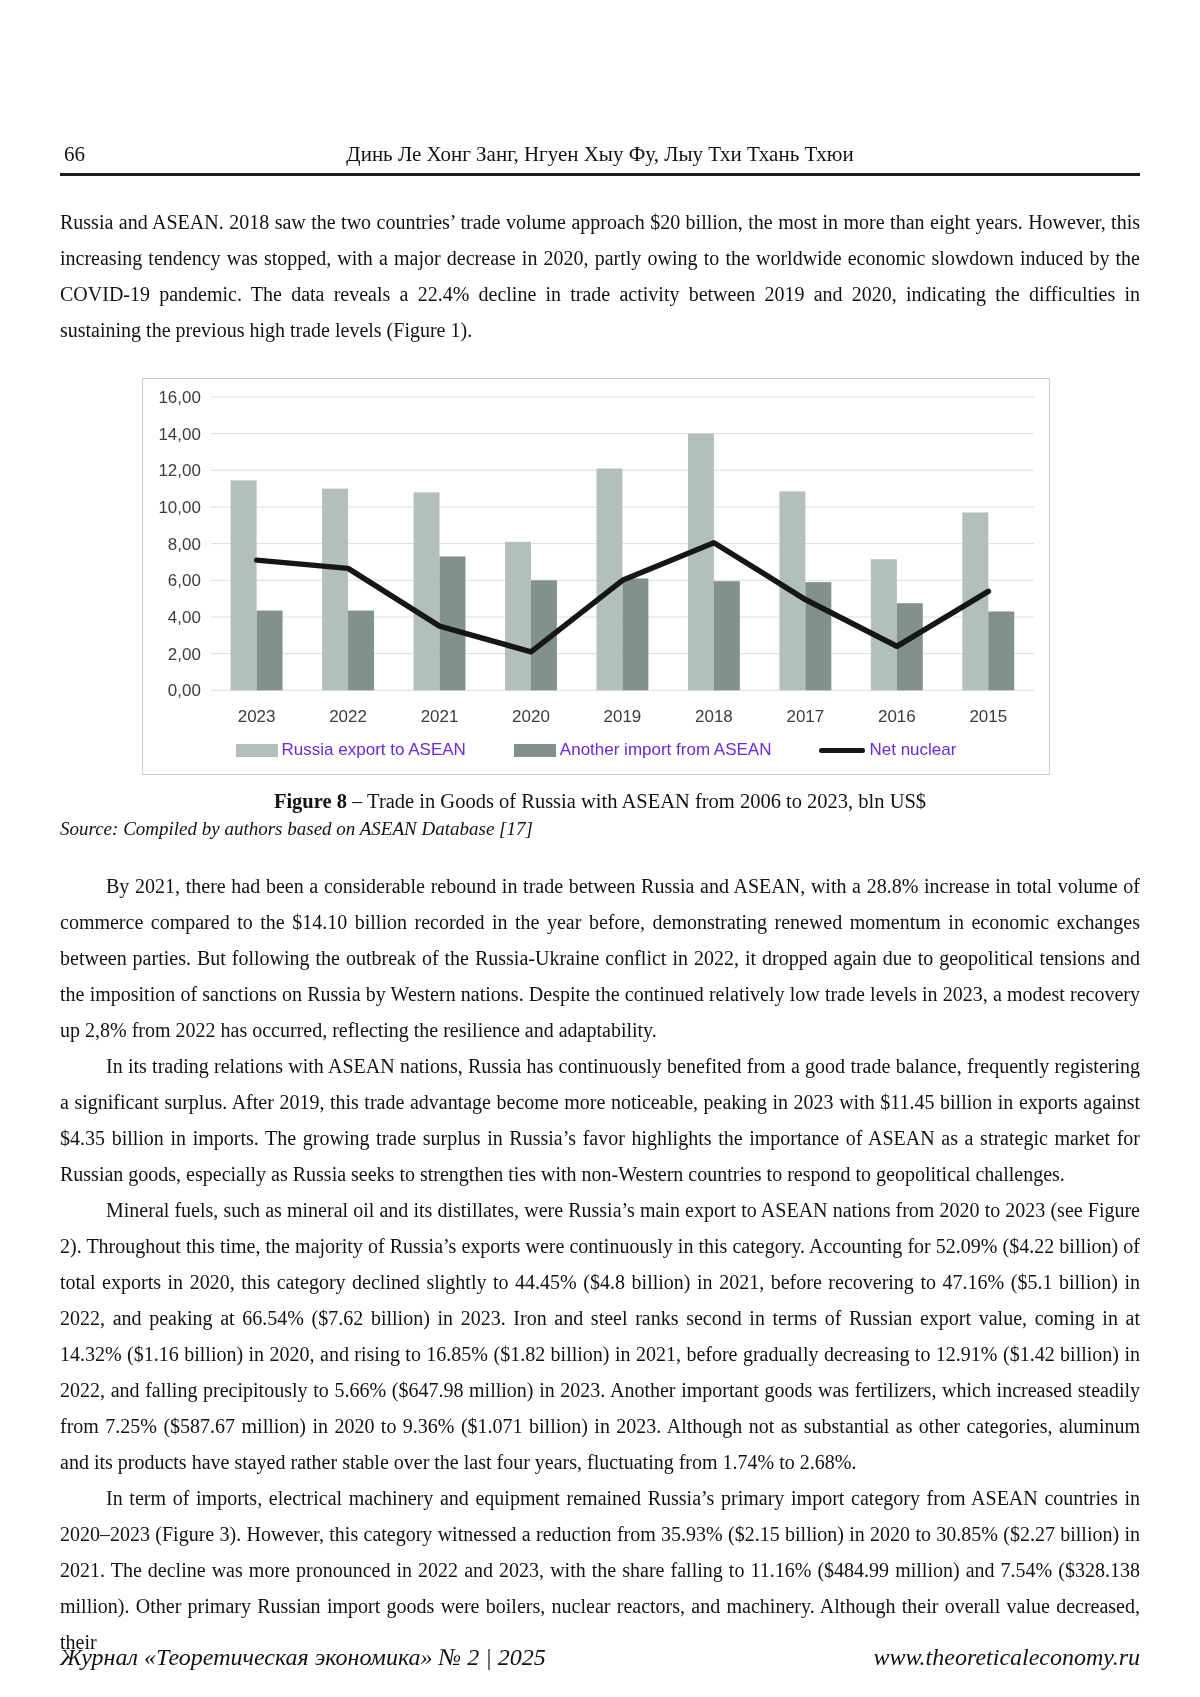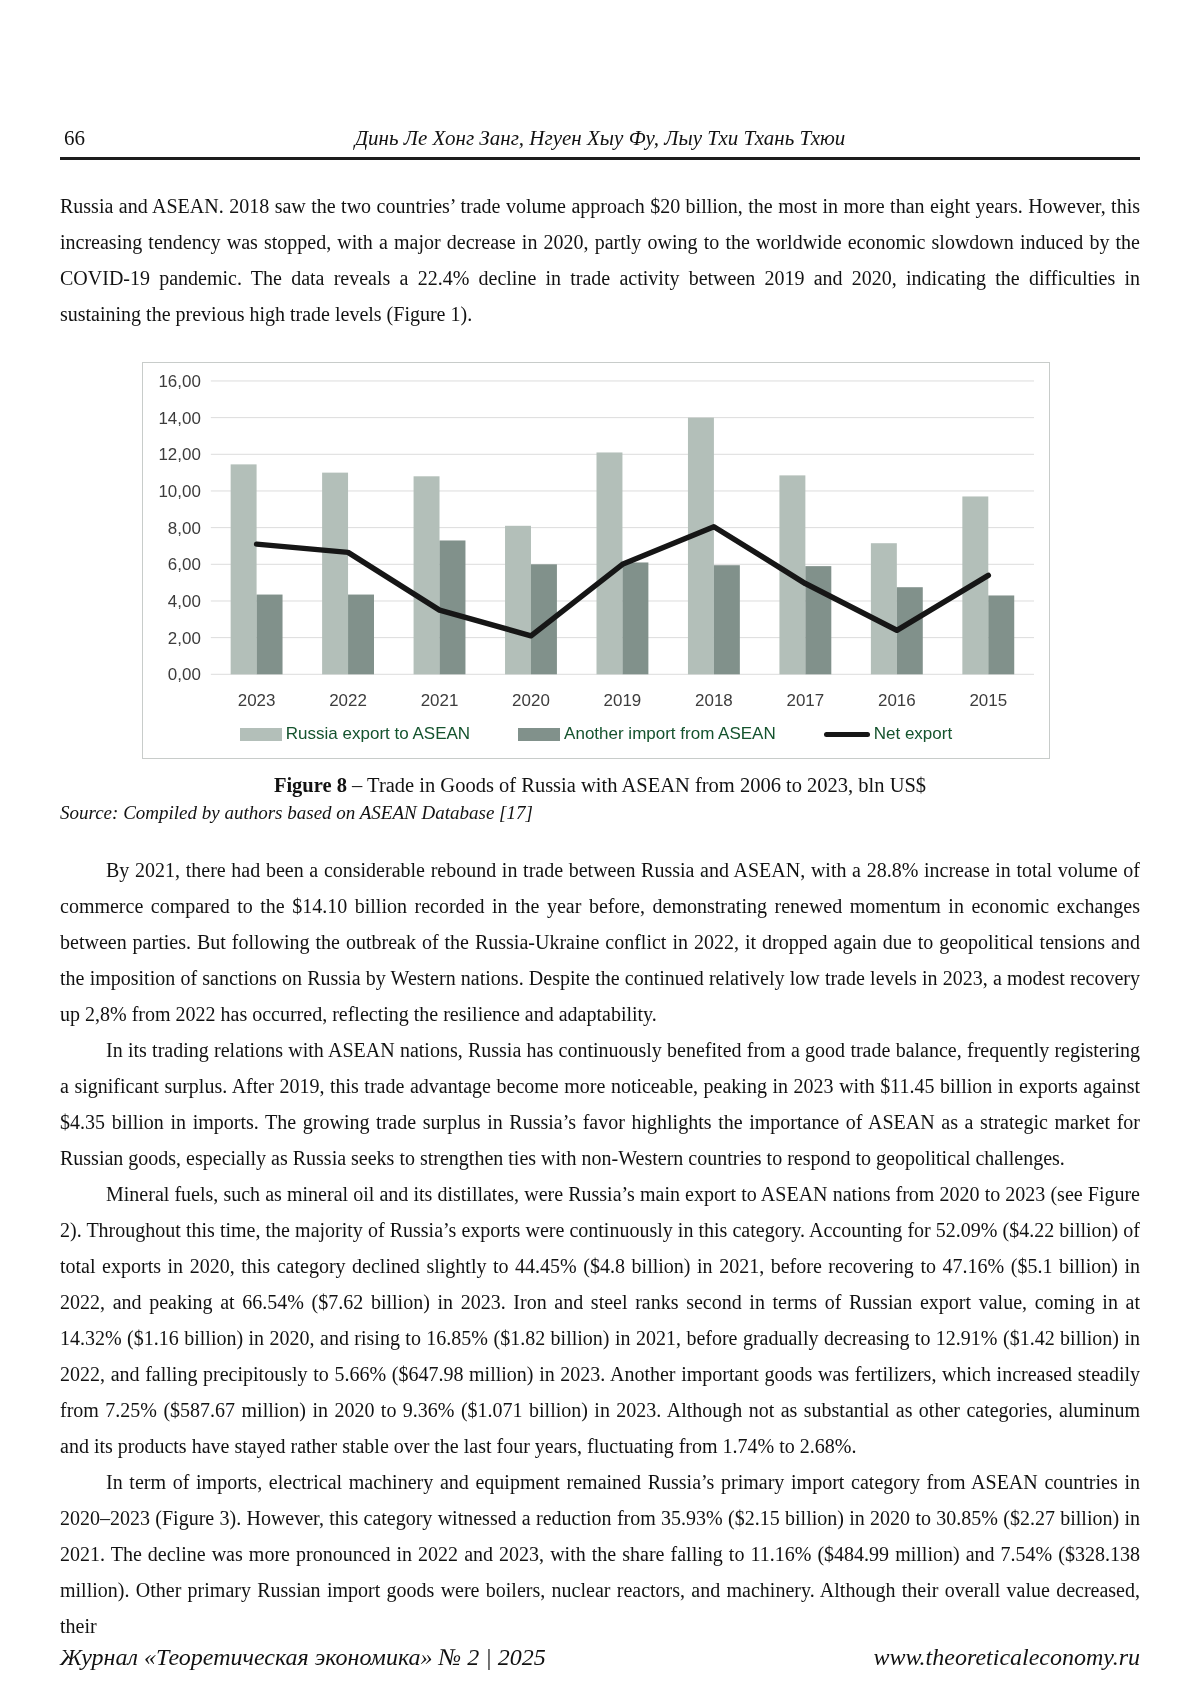--- a/index.html
+++ b/index.html
@@ -22,22 +22,22 @@
     border-bottom: 3px solid #1c1c1c;
     padding-bottom: 8px;
     height: 34px;
   }
   .page-number {
     position: absolute; left: 4px; top: 0;
     font-size: 21px;
   }
   .running-head {
     text-align: center;
-    font-style: italic;
     font-size: 21px;
+    margin-top: 16px;
   }
 
   
   .body-par {
     font-size: 20px;
     line-height: 36px;
     text-align: justify;
     color: #121212;
   }
   .body-par.indent { text-indent: 46px; }
@@ -53,21 +53,21 @@
   }
   .figure-box svg { display: block; width: 100%; height: auto; }
   .chart-legend {
     display: flex;
     justify-content: center;
     align-items: center;
     gap: 48px;
     margin-top: 10px;
     font-family: "Liberation Sans", sans-serif;
     font-size: 17px;
-    color: #14532d;
+    color: #6d28d9;
   }
   .legend-item { display: flex; align-items: center; gap: 4px; }
   .legend-swatch-bar { width: 42px; height: 13px; display: inline-block; }
   .legend-swatch-line { width: 46px; height: 5px; border-radius: 3px; display: inline-block; }
 
   .figure-caption {
     margin-top: 15px;
     text-align: center;
     font-size: 20.5px;
   }
@@ -157,21 +157,21 @@
           <span class="legend-item">
             <span class="legend-swatch-bar" style="background: rgb(179, 191, 185);"></span>
             <span>Russia export to ASEAN</span>
           </span>
           <span class="legend-item">
             <span class="legend-swatch-bar" style="background: rgb(129, 145, 139);"></span>
             <span>Another import from ASEAN</span>
           </span>
           <span class="legend-item">
             <span class="legend-swatch-line" style="background: rgb(22, 22, 22);"></span>
-            <span>Net export</span>
+            <span>Net nuclear</span>
           </span>
         </div>
     </div>
 
     <div class="figure-caption">
       <span class="cap-label">Figure 8</span>
       <span>– Trade in Goods of Russia with ASEAN from 2006 to 2023, bln US$</span>
     </div>
 
     <div class="figure-source">Source: Compiled by authors based on ASEAN Database [17]</div>

